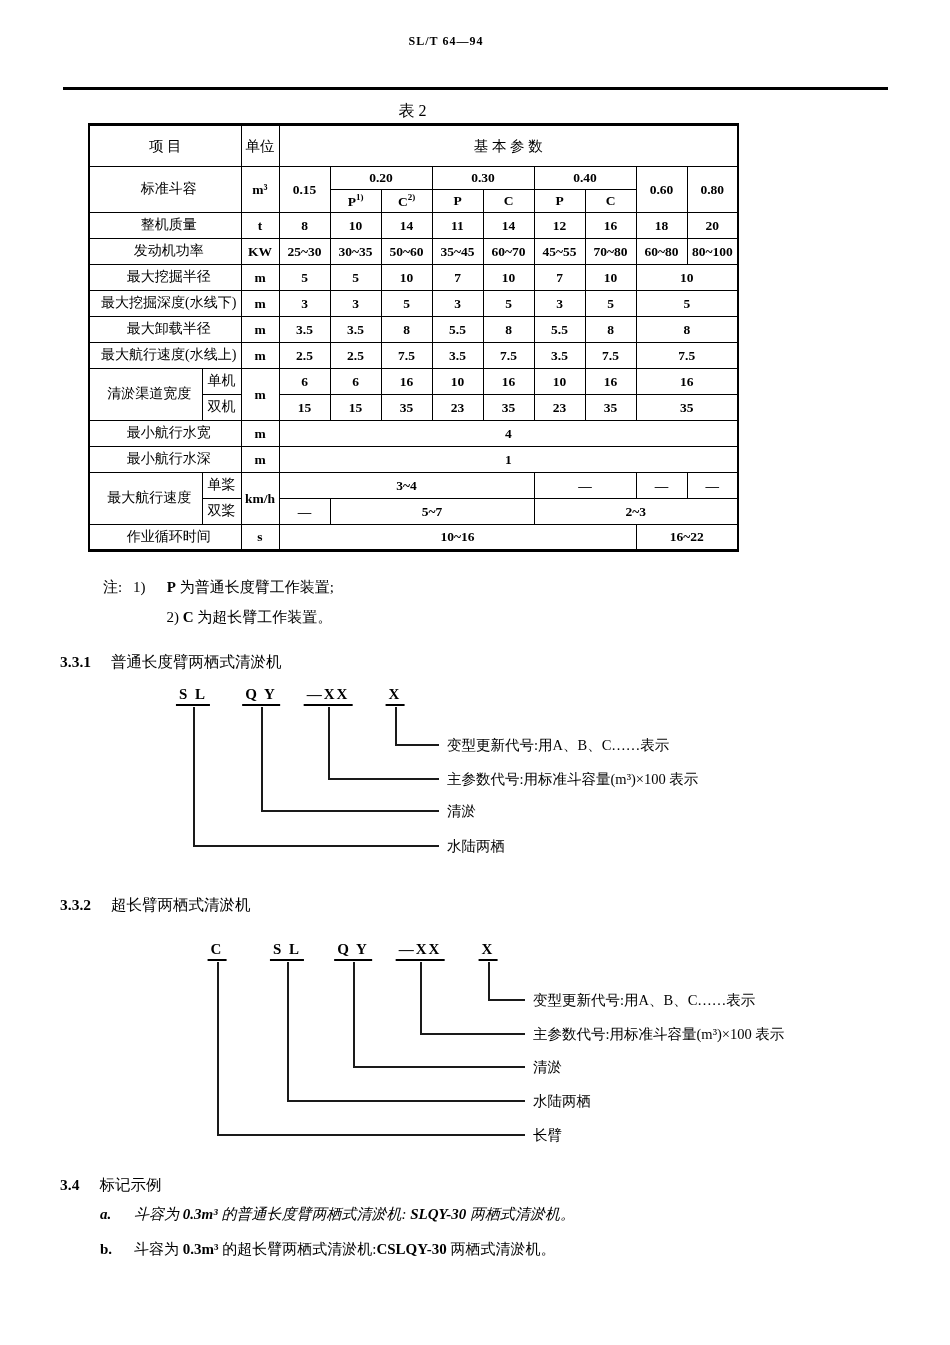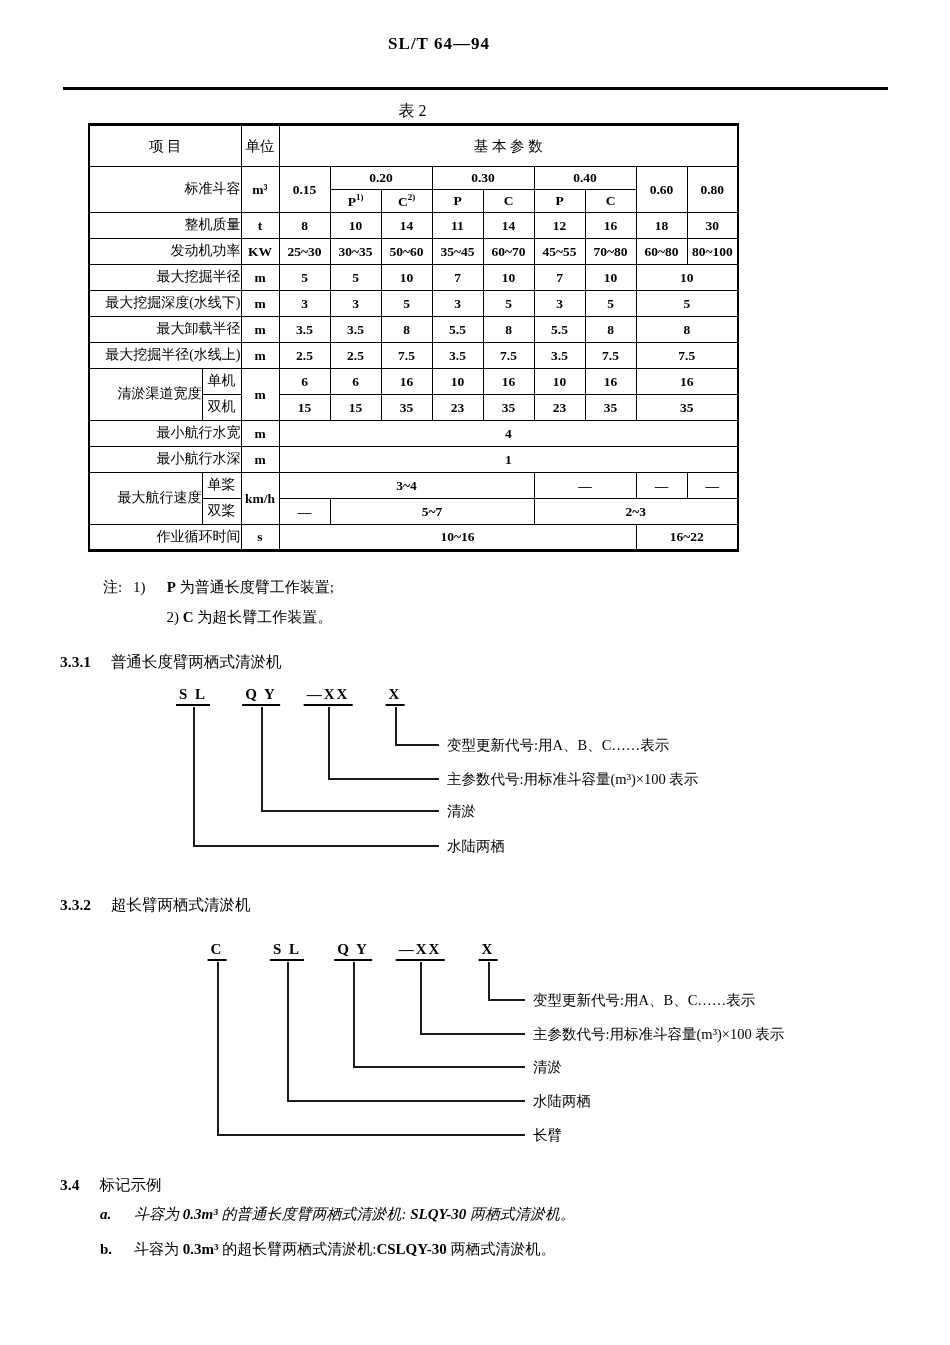--- a/index.html
+++ b/index.html
@@ -2,31 +2,31 @@
 <html><head>
 <meta charset="utf-8">
 <style>
   html,body{margin:0;padding:0;background:#fff;}
   #page{
     position:relative;width:950px;height:1345px;background:#fff;
     font-family:"Liberation Serif","DejaVu Serif",serif;color:#000;overflow:hidden;
   }
   .abs{position:absolute;}
   
-  #doc-code{left:9px;top:34px;width:860px;text-align:center;font-weight:bold;font-size:17px;letter-spacing:1px;}
+  #doc-code{left:16px;top:34px;width:860px;text-align:center;font-weight:bold;font-size:12px;letter-spacing:1px;}
   #top-rule{left:63px;top:87px;width:825px;height:3px;background:#000;}
   #table-title{left:88px;top:101px;width:649px;text-align:center;font-size:16px;}
   
   #spec-table{left:88px;top:123px;}
   table{border-collapse:collapse;table-layout:fixed;width:649px;
         border-top:3px solid #000;border-bottom:3px solid #000;
         border-left:2px solid #000;border-right:2px solid #000;}
   td{border:1px solid #000;text-align:center;vertical-align:middle;
      font-size:13.5px;padding:0;line-height:1.15;}
-  td.lbl{text-align:right;padding-left:7px;font-size:14px;}
+  td.lbl{text-align:center;padding-left:7px;font-size:14px;}
   td.num,td.unit{font-weight:bold;font-size:13.5px;}
   td.sub{font-size:14px;}
   tr.h-head{height:42px;} tr.h-sub{height:23px;} tr.h-data{height:26px;}
   .hdr{font-size:14.5px;}
   sup{font-size:9px;font-weight:bold;}
   
   .body-text{font-size:15px;}
   .bold{font-weight:bold;}
   .sec-num{font-weight:bold;margin-right:16px;font-size:15.5px;}
   .sec-title{font-size:15.5px;}
@@ -95,21 +95,21 @@
         <td colspan="2" class="lbl">整机质量</td>
         <td class="unit">t</td>
         <td class="num">8</td>
         <td class="num">10</td>
         <td class="num">14</td>
         <td class="num">11</td>
         <td class="num">14</td>
         <td class="num">12</td>
         <td class="num">16</td>
         <td class="num">18</td>
-        <td class="num">30</td>
+        <td class="num">20</td>
       </tr>
       <tr class="h-data">
         <td colspan="2" class="lbl">发动机功率</td>
         <td class="unit">KW</td>
         <td class="num">25~30</td>
         <td class="num">30~35</td>
         <td class="num">50~60</td>
         <td class="num">35~45</td>
         <td class="num">60~70</td>
         <td class="num">45~55</td>
@@ -147,21 +147,21 @@
         <td class="num">3.5</td>
         <td class="num">3.5</td>
         <td class="num">8</td>
         <td class="num">5.5</td>
         <td class="num">8</td>
         <td class="num">5.5</td>
         <td class="num">8</td>
         <td colspan="2" class="num">8</td>
       </tr>
       <tr class="h-data">
-        <td colspan="2" class="lbl">最大挖掘半径(水线上)</td>
+        <td colspan="2" class="lbl">最大航行速度(水线上)</td>
         <td class="unit">m</td>
         <td class="num">2.5</td>
         <td class="num">2.5</td>
         <td class="num">7.5</td>
         <td class="num">3.5</td>
         <td class="num">7.5</td>
         <td class="num">3.5</td>
         <td class="num">7.5</td>
         <td colspan="2" class="num">7.5</td>
       </tr>

